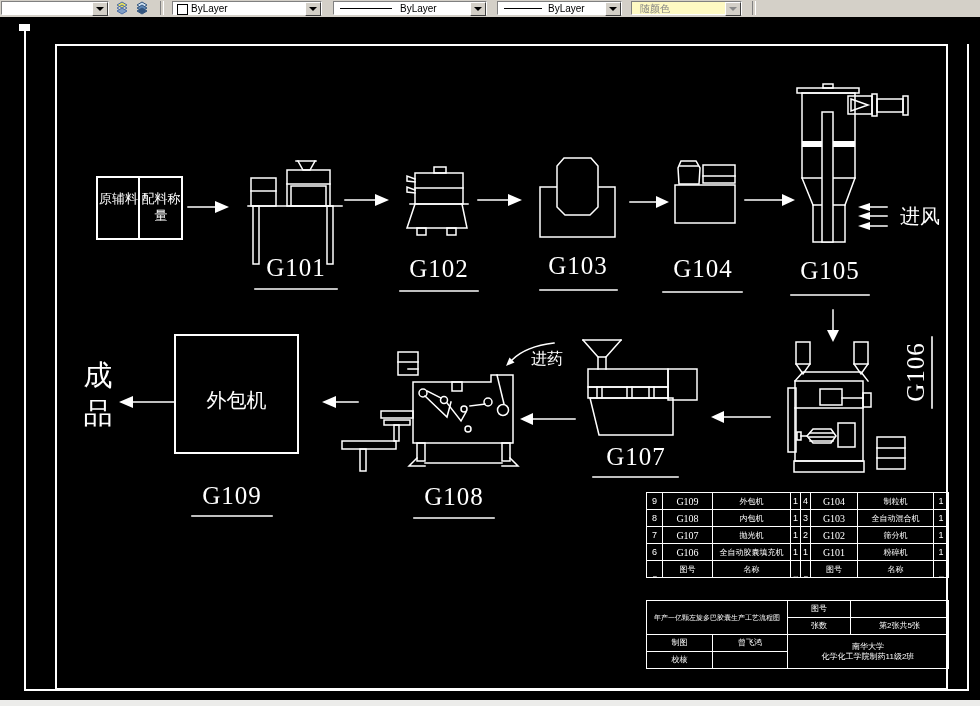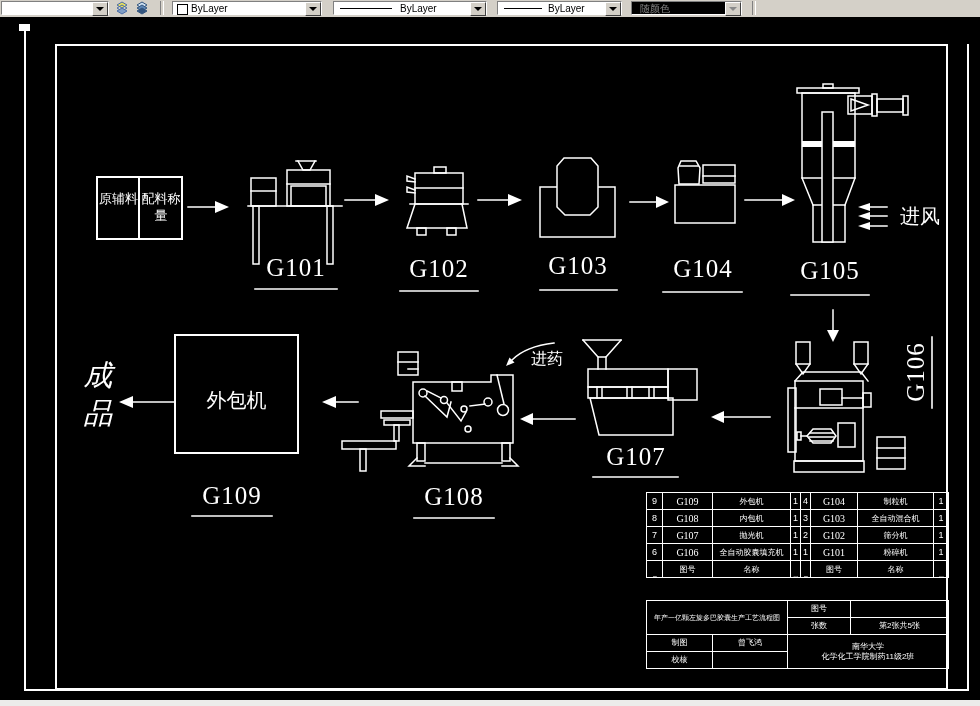--- a/index.html
+++ b/index.html
@@ -3,41 +3,41 @@
 <meta charset="utf-8">
 <style>
   html,body{margin:0;padding:0;background:#000;}
   .screen{position:relative;width:980px;height:706px;overflow:hidden;background:#000;
           font-family:"Liberation Sans","DejaVu Sans",sans-serif;}
   
   .toolbar{position:absolute;left:0;top:0;width:980px;height:17px;background:#d4d0c8;
            border-bottom:1px solid #f2f0ee;}
   .combo{position:absolute;top:1px;height:14px;background:#fff;
          border:1px solid;border-color:#808080 #fff #fff #808080;box-sizing:border-box;}
-  .combo.disabled{background:#000000;}
+  .combo.disabled{background:#fef9c3;}
   .combo-text{position:absolute;left:18px;top:1px;font-size:10px;color:#000;line-height:11px;white-space:nowrap;}
   .combo.disabled .combo-text{color:#848484;left:8px;}
   .dd-btn{position:absolute;right:0;top:0;width:14px;height:12px;background:#d4d0c8;
           border:1px solid;border-color:#fff #404040 #404040 #fff;}
   .dd-arrow{position:absolute;left:3px;top:4px;width:0;height:0;
             border-left:4px solid transparent;border-right:4px solid transparent;border-top:4px solid #000;}
   .combo.disabled .dd-arrow{border-top-color:#8a8a8a;}
   .swatch{position:absolute;left:4px;top:2px;width:9px;height:9px;background:#fff;border:1px solid #000;}
   .lineglyph{position:absolute;left:6px;top:6px;width:52px;height:1px;background:#000;}
   .tb-icon{position:absolute;top:0;width:18px;height:16px;}
   .tb-sep{position:absolute;top:1px;width:2px;height:14px;border-left:1px solid #808080;border-right:1px solid #fff;}
   
   .canvas{position:absolute;left:0;top:17px;width:980px;height:683px;background:#000;}
   .art{position:absolute;left:0;top:0;}
   .statusbar{position:absolute;left:0;top:700px;width:980px;height:6px;background:#ececea;}
   
   .lbl{position:absolute;color:#fff;text-align:center;}
   .glabel{font-family:"Liberation Serif","DejaVu Serif",serif;font-size:25px;letter-spacing:1px;line-height:26px;}
   .cn{font-family:"Liberation Sans","DejaVu Sans",sans-serif;}
-  .vtext{word-break:break-all;line-height:1.3;font-style:italic;}
+  .vtext{word-break:break-all;line-height:1.3;}
   .rot270{transform:rotate(-90deg);}
   
   .ptable{position:absolute;left:646px;top:492px;width:302px;border-collapse:collapse;table-layout:fixed;}
   .ptable td{border:1px solid #fff;height:16px;padding:0;text-align:center;color:#fff;
              font-size:8px;line-height:9px;overflow:hidden;white-space:nowrap;}
   .ptable td.gno{font-family:"Liberation Serif","DejaVu Serif",serif;font-size:10px;}
   .ptable td.num{font-size:9px;}
   .vh{writing-mode:vertical-rl;text-orientation:upright;font-size:7px;letter-spacing:-1px;line-height:8px;}
   
   .tblock{position:absolute;left:646px;top:600px;width:302px;border-collapse:collapse;table-layout:fixed;}

